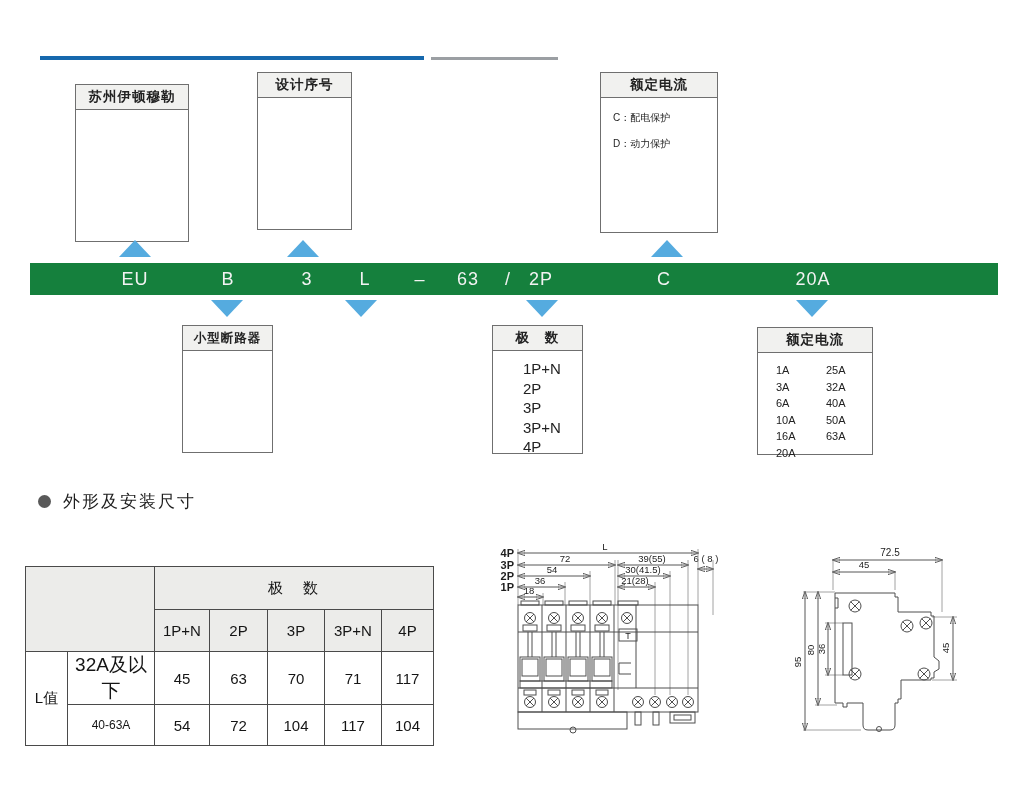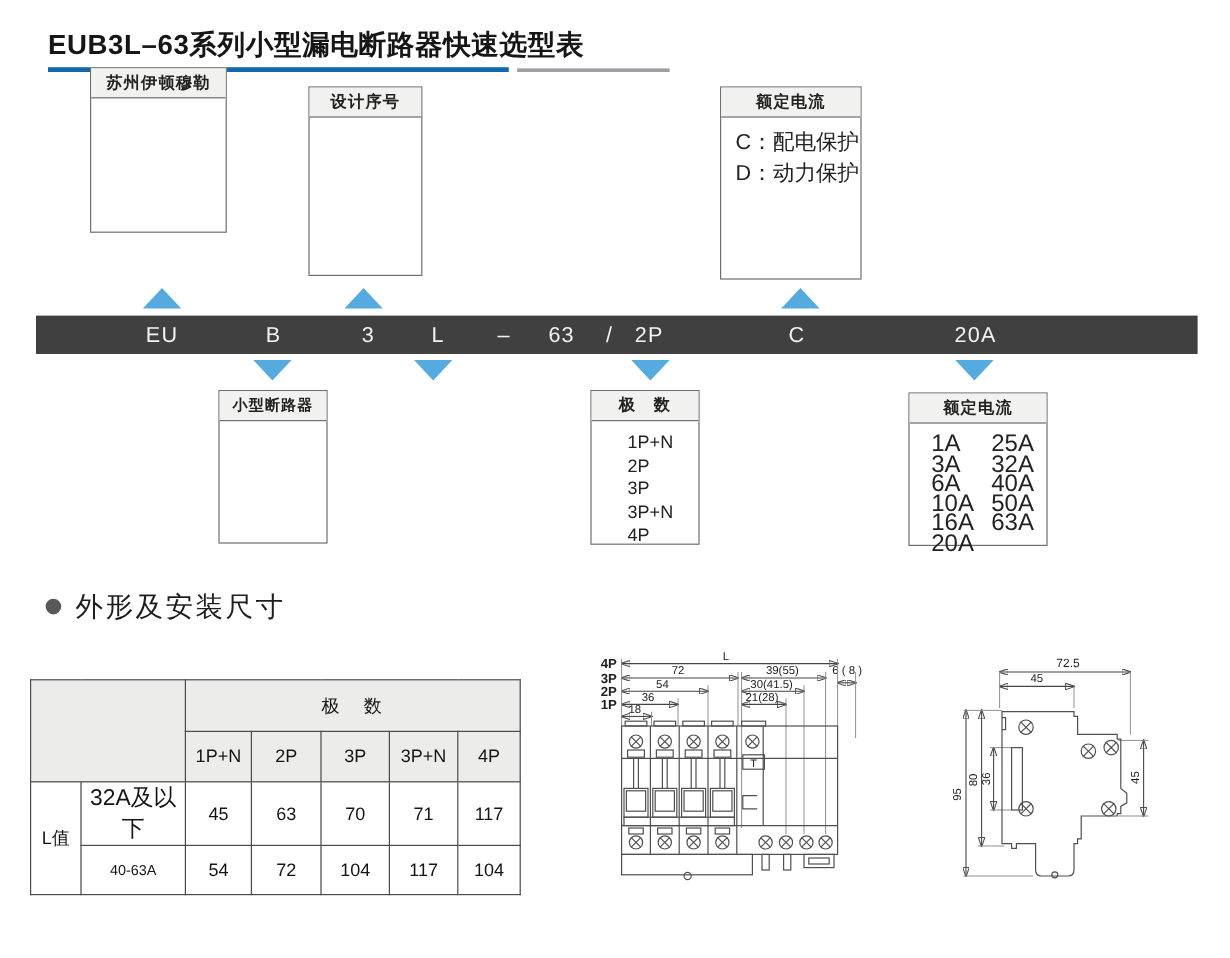--- a/index.html
+++ b/index.html
@@ -8,41 +8,41 @@
 
   
   .page-title{position:absolute;left:40px;top:22px;font-size:23px;font-weight:bold;letter-spacing:.5px;color:#161616;}
   .ul-blue{position:absolute;left:40px;top:56px;width:384px;height:4px;background:#1668ad;}
   .ul-gray{position:absolute;left:431px;top:57px;width:127px;height:3px;background:#9b9fa3;}
 
   
   .vbox{position:absolute;border:1px solid #6f6f6f;background:#fff;box-sizing:border-box;}
   .vbox-head{height:25px;background:#f1f1ef;border-bottom:1px solid #6f6f6f;display:flex;align-items:center;justify-content:center;
              font-size:13.5px;font-weight:bold;color:#222;letter-spacing:1px;box-sizing:border-box;}
-  .vbox-body{font-size:18px;color:#222;}
+  .vbox-body{font-size:10px;color:#222;}
   .trip-body{padding:7px 0 0 12px;line-height:26px;}
   .pole-body{padding:8px 0 0 30px;font-size:15px;line-height:19.5px;}
-  .cur-body{padding:9px 0 0 18px;font-size:20px;line-height:16.5px;}
+  .cur-body{padding:9px 0 0 18px;font-size:11px;line-height:16.5px;}
   .cur-row{display:flex;}
   .cur-c1{width:50px;}
 
   
   .arr{position:absolute;width:0;height:0;border-left:16px solid transparent;border-right:16px solid transparent;}
   .arr-up{border-bottom:17px solid #55abdf;}
   .arr-dn{border-top:17px solid #55abdf;}
 
   
-  .model-bar{position:absolute;left:30px;top:263px;width:968px;height:32px;background:#404040;}
+  .model-bar{position:absolute;left:30px;top:263px;width:968px;height:32px;background:#15803d;}
   .seg{position:absolute;top:0;height:32px;line-height:32px;transform:translateX(-50%);
        color:#f2f2f2;font-size:18px;letter-spacing:1px;}
 
   
   .sect{position:absolute;left:38px;top:490px;display:flex;align-items:center;}
   .bullet{width:13px;height:13px;border-radius:50%;background:#595959;margin-right:12px;}
-  .sect-label{font-size:23px;color:#1d1d1d;letter-spacing:2px;}
+  .sect-label{font-size:17px;color:#1d1d1d;letter-spacing:2px;}
 
   
   table.dims{position:absolute;left:25px;top:566px;border-collapse:collapse;table-layout:fixed;}
   table.dims td{border:1px solid #4a4a4a;text-align:center;vertical-align:middle;
                 font-size:15px;color:#151515;padding:0;}
   td.hd{background:#ececea;}
   td.t-title{letter-spacing:2px;word-spacing:12px;}
   td.num{font-size:16px;}
 
   
@@ -52,25 +52,24 @@
   svg .dim{stroke:#444;stroke-width:.9;}
   svg text{fill:#1d1d1d;stroke:none;font-family:"Liberation Sans","DejaVu Sans",sans-serif;}
   .dimlab{font-size:9.5px;}
   .polelab{font-size:11px;font-weight:bold;}
 </style>
 </head>
 <body>
 
 <div class="page">
 
-  <div class="page-title">EUB3L–63系列小型漏电断路器快速选型表</div>
   <div class="ul-blue"></div>
   <div class="ul-gray"></div>
 
-  <div class="vbox" style="left:75px;top:56px;width:114px;height:138px;">
+  <div class="vbox" style="left:75px;top:84px;width:114px;height:158px;">
     <div class="vbox-head">苏州伊顿穆勒</div>
   </div>
   <div class="vbox" style="left:257px;top:72px;width:95px;height:158px;">
     <div class="vbox-head">设计序号</div>
   </div>
   <div class="vbox" style="left:600px;top:72px;width:118px;height:161px;">
     <div class="vbox-head">额定电流</div>
     <div class="vbox-body trip-body">
       <div>C：配电保护</div>
       <div>D：动力保护</div>

